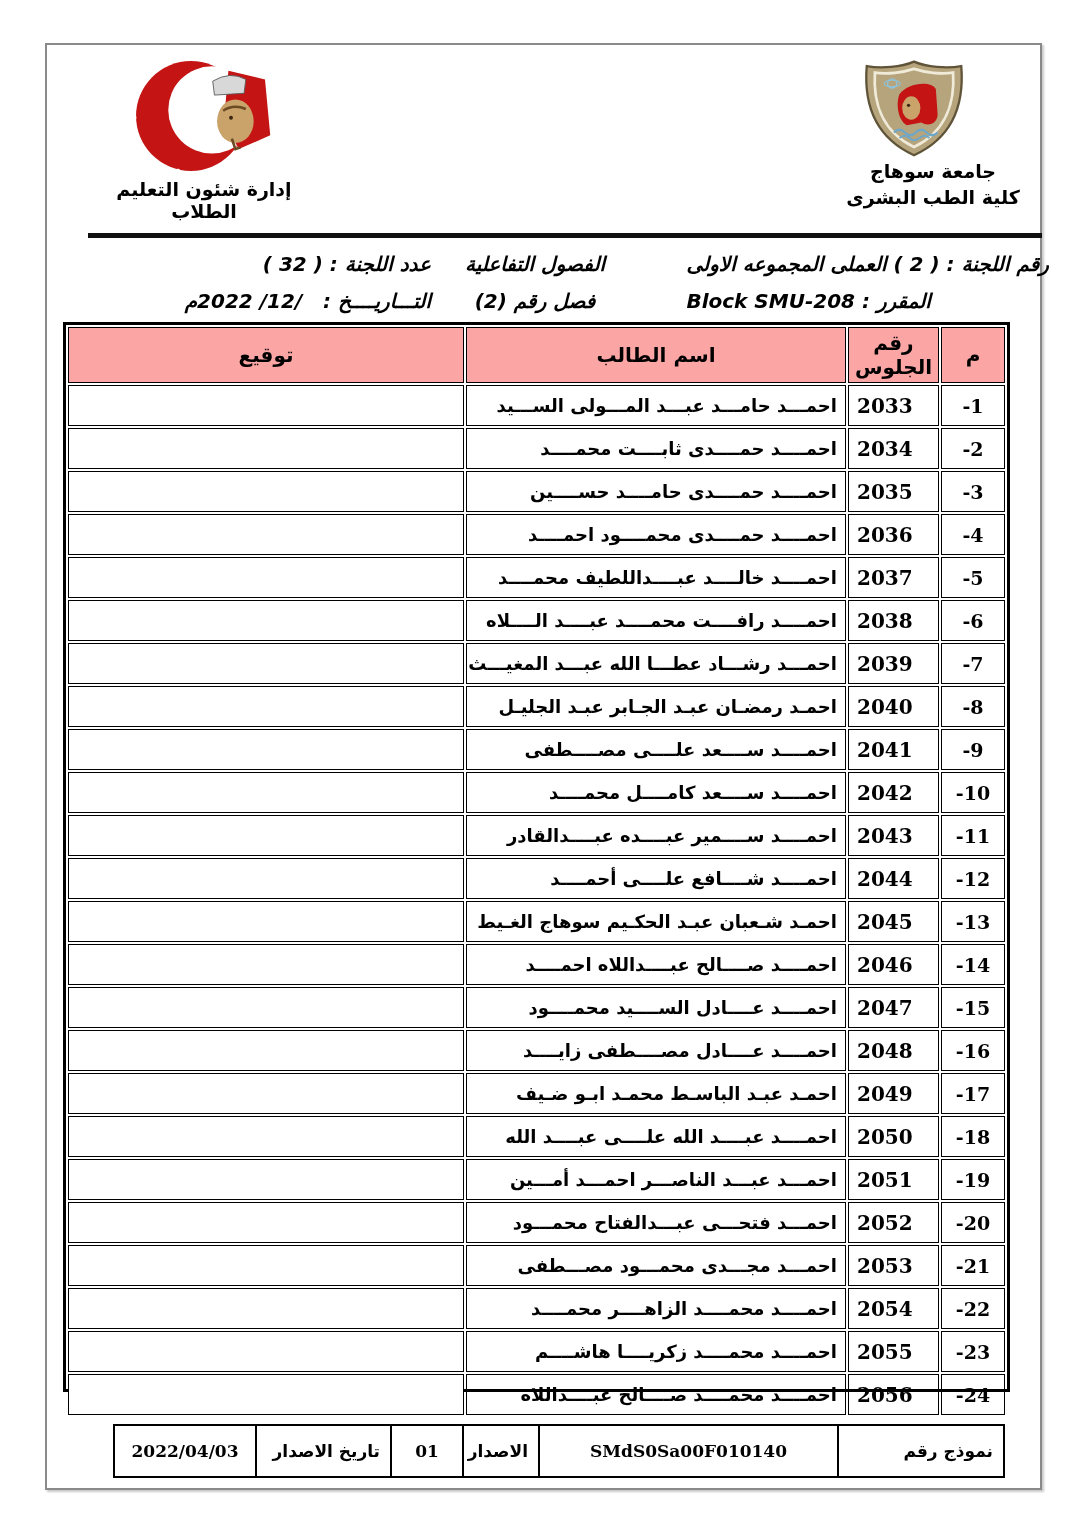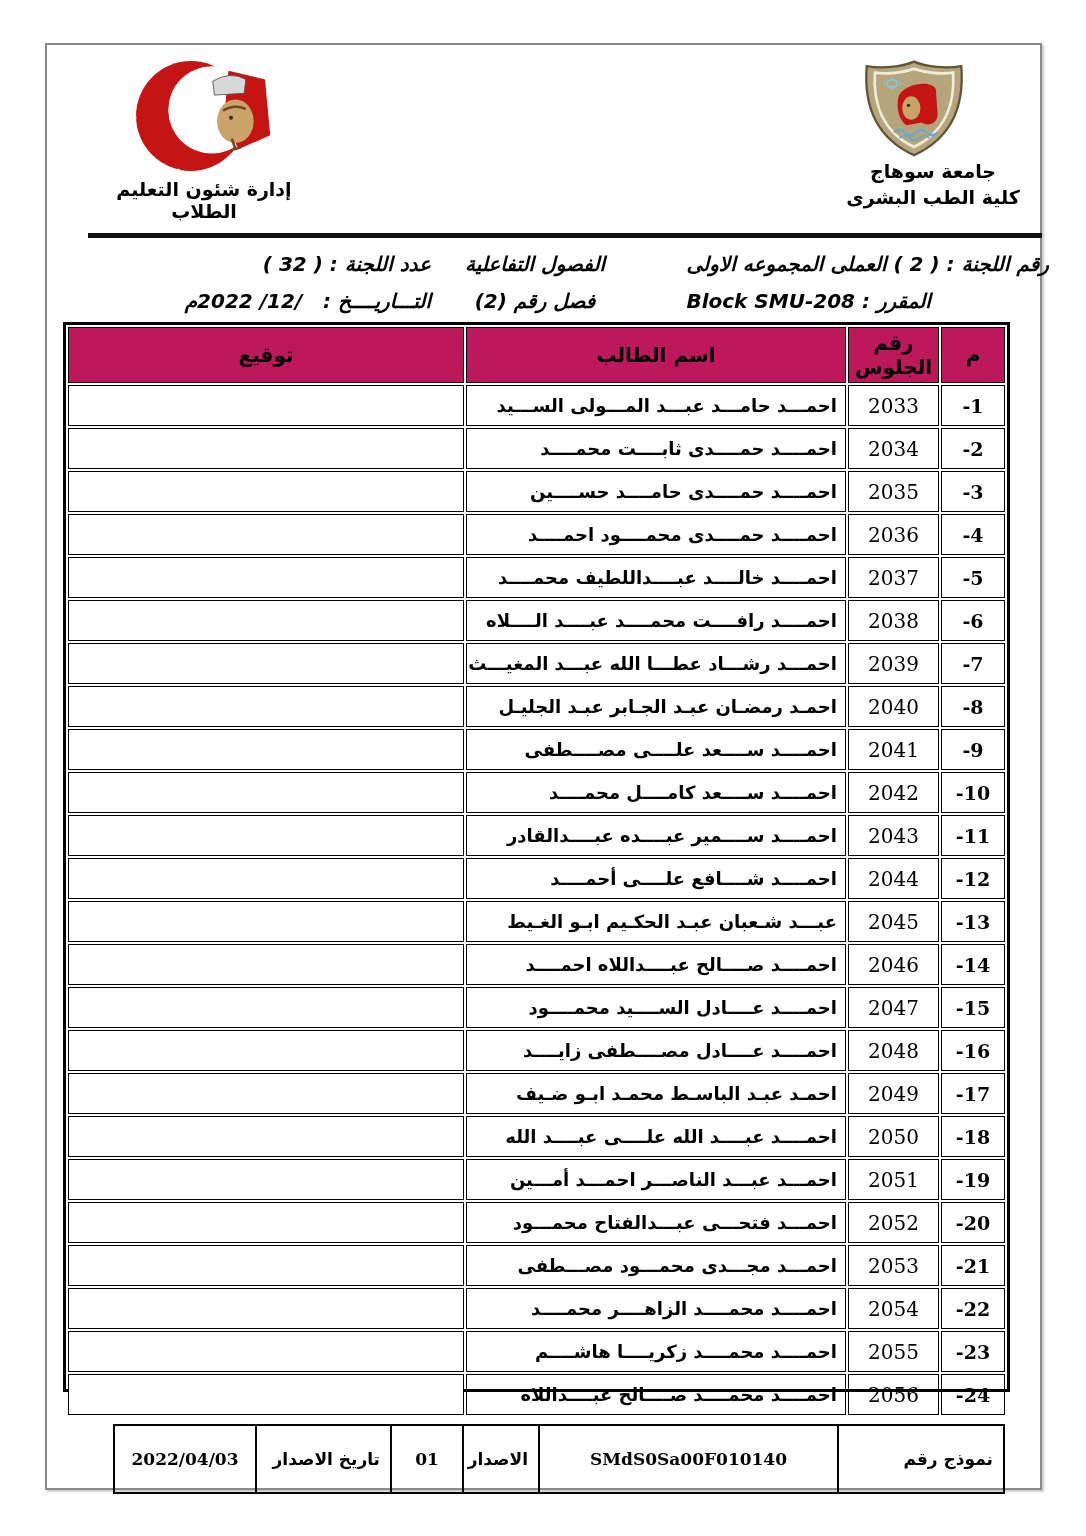--- a/index.html
+++ b/index.html
@@ -20,34 +20,34 @@
   
   .info{font-size:20px;line-height:37px;direction:rtl;white-space:nowrap;font-style:italic;}
   .info-right{position:absolute;top:246px;right:37px;text-align:left;}
   .info-mid{position:absolute;top:246px;left:415px;width:240px;text-align:center;}
   .info-left{position:absolute;top:246px;left:120px;width:311px;text-align:right;}
   
   .tbl-wrap{position:absolute;left:63px;top:322px;width:947px;height:1070px;
             border:3px solid #000;background:#fff;box-sizing:border-box;}
   table.students{width:100%;height:100%;border-collapse:separate;border-spacing:2px;
                  direction:rtl;table-layout:fixed;}
-  table.students th{background:#be185d;border:1px solid #000;font-size:20px;
+  table.students th{background:#fca5a5;border:1px solid #000;font-size:20px;
                     line-height:24px;padding:2px;height:50px;}
   table.students td{border:1px solid #000;height:39px;padding:0 8px;vertical-align:middle;
                     overflow:hidden;white-space:nowrap;}
   col.c-serial{width:64px;} col.c-seat{width:91px;} col.c-name{width:380px;}
   td.serial{direction:ltr;text-align:center;font-family:"DejaVu Serif",serif;font-size:19px;font-weight:700;padding:0;}
-  td.seat{text-align:center;font-family:"DejaVu Serif",serif;font-size:20px;font-weight:400;padding:0;}
+  td.seat{text-align:left;font-family:"DejaVu Serif",serif;font-size:20px;font-weight:700;padding:0;}
   td.name{font-size:18px;text-align:right;}
   td.sig{background:#fff;}
   
   .ftr-wrap{position:absolute;left:113px;top:1424px;width:890px;}
   table.ftr{width:100%;border-collapse:collapse;direction:rtl;table-layout:fixed;}
   table.ftr td{border:2px solid #000;height:34px;font-size:17px;vertical-align:middle;
-               padding:16px 10px;white-space:nowrap;overflow:hidden;}
+               padding:8px 10px;white-space:nowrap;overflow:hidden;}
   td.f-label{text-align:right;}
   td.f-val{text-align:center;font-family:"DejaVu Serif",serif;font-weight:700;direction:ltr;}
 </style>
 </head>
 <body>
 
 <div class="page">
   <div class="sheet"></div>
 
   <svg class="crescent-logo" viewBox="0 0 220 140" xmlns="http://www.w3.org/2000/svg">
@@ -189,21 +189,21 @@
           </tr>
       <tr>
             <td class="serial">-12</td>
             <td class="seat">2044</td>
             <td class="name">احمــــد شــــافع علــــى أحمــــد</td>
             <td class="sig"></td>
           </tr>
       <tr>
             <td class="serial">-13</td>
             <td class="seat">2045</td>
-            <td class="name">عبـــد شـعبان عبـد الحكـيم ابـو الغـيط</td>
+            <td class="name">احمـد شـعبان عبـد الحكـيم سوهاج الغـيط</td>
             <td class="sig"></td>
           </tr>
       <tr>
             <td class="serial">-14</td>
             <td class="seat">2046</td>
             <td class="name">احمــــد صــــالح عبــــداللاه احمــــد</td>
             <td class="sig"></td>
           </tr>
       <tr>
             <td class="serial">-15</td>

